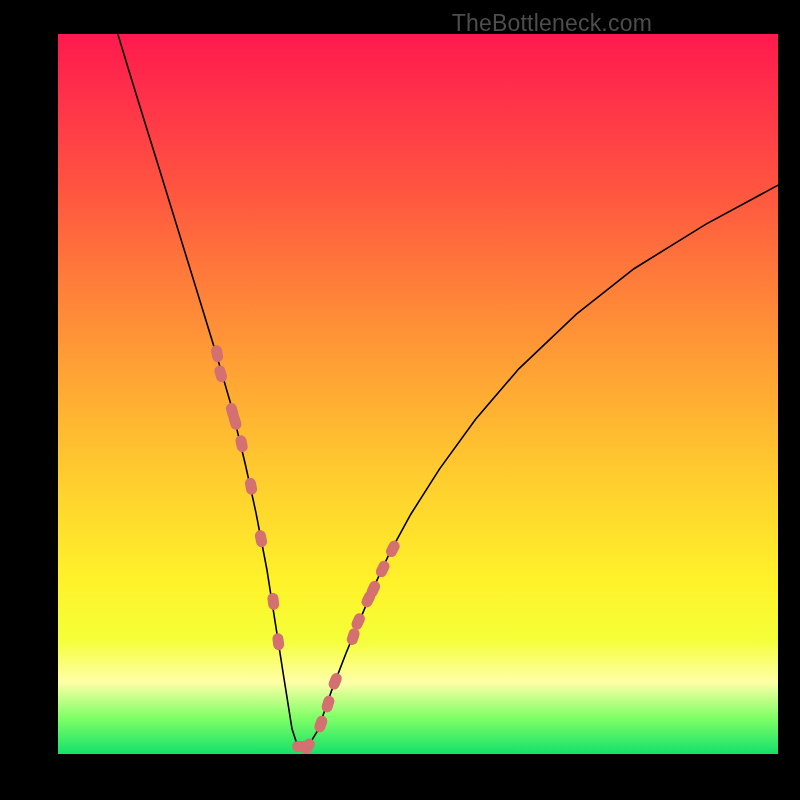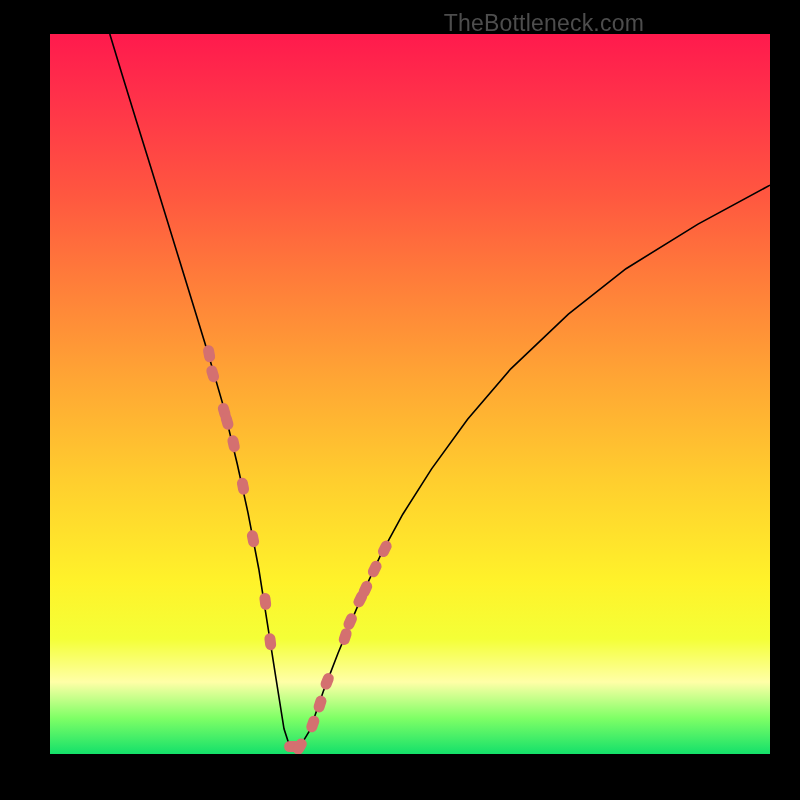--- a/index.html
+++ b/index.html
@@ -6,21 +6,21 @@
     margin: 0;
     padding: 0;
     width: 800px;
     height: 800px;
     background: #000;
     font-family: Arial, Helvetica, sans-serif;
     overflow: hidden;
   }
   .frame {
     position: absolute;
-    left: 8px;
+    left: 16px;
     top: 0;
     width: 648px;
     height: 800px;
     background: #000;
   }
   .plot {
     position: absolute;
     left: 42px;
     top: 34px;
     width: 720px;

